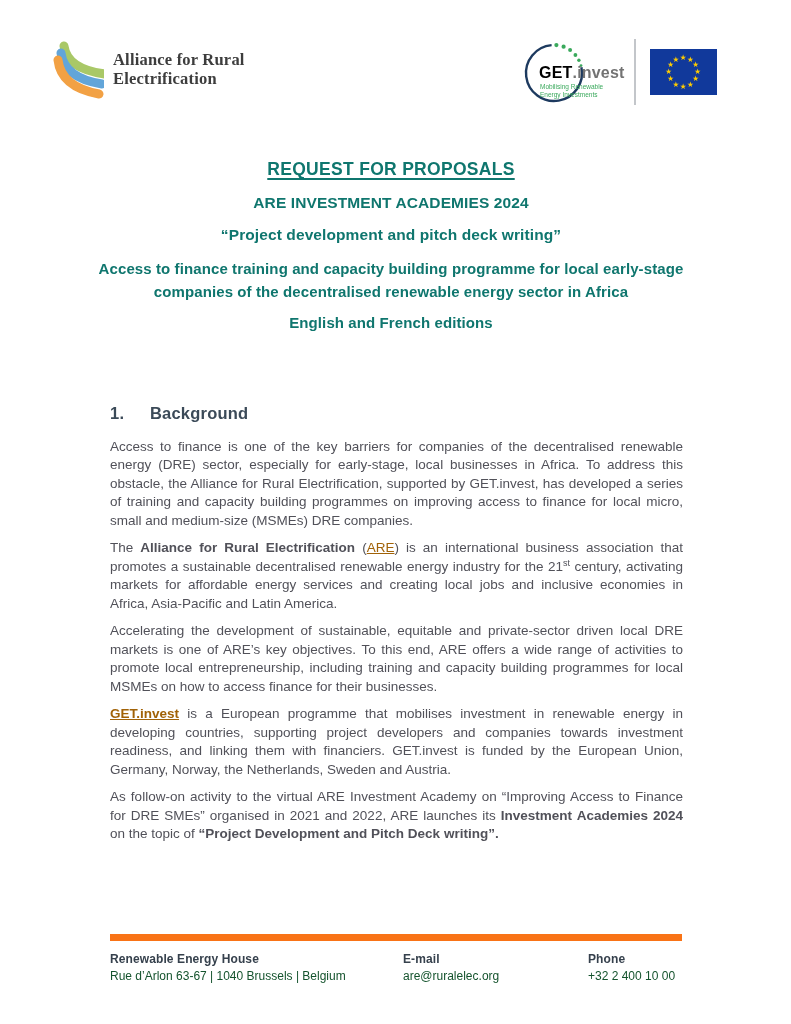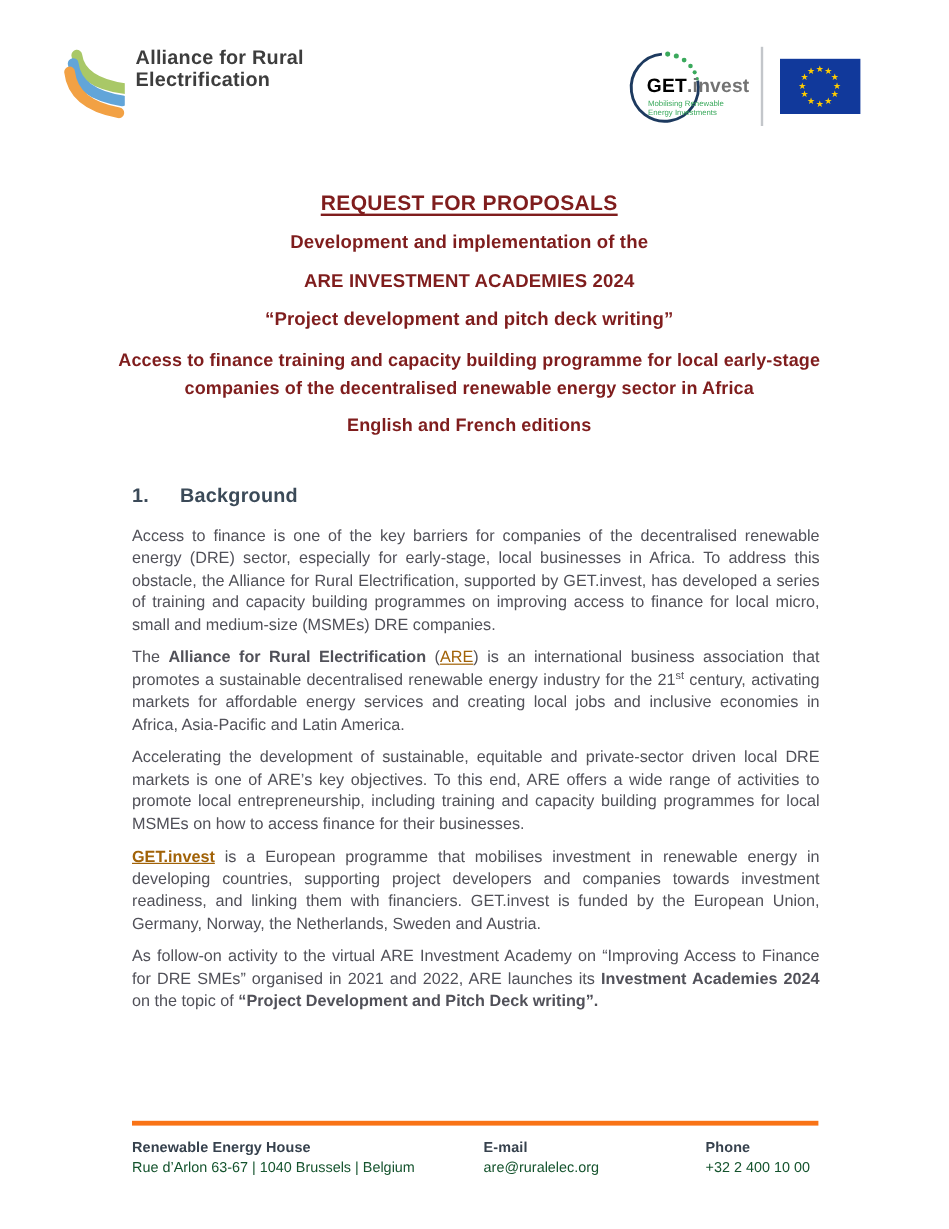--- a/index.html
+++ b/index.html
@@ -10,21 +10,21 @@
     height: 1024px;
     background: #ffffff;
     font-family: "Liberation Sans", sans-serif;
     overflow: hidden;
     margin: 0 auto;
   }
 
   
   .header { position: absolute; top: 33px; left: 48px; right: 48px; height: 80px; }
 
-  .are-logo { position: absolute; left: 0; top: 6px; display: flex; align-items: flex-start; }
+  .are-logo { position: absolute; left: 0; top: 6px; display: flex; align-items: center; font-family: Liberation Serif, serif; }
   .are-logo svg { display: block; }
   .are-logo-text {
     margin-left: 9px;
     font-weight: bold;
     font-size: 16.5px;
     line-height: 1.18;
     color: #3d3d3d;
     letter-spacing: 0.2px;
   }
 
@@ -42,21 +42,21 @@
   .eu-flag { position: relative; width: 67px; height: 46px; background: #11399b; }
   .eu-star { position: absolute; color: #ffcc00; font-size: 7.5px; line-height: 1; }
 
   
   .title-block {
     position: absolute;
     top: 159px;
     left: 81px;
     right: 90px;
     text-align: center;
-    color: #7f1d1d;
+    color: #0f766e;
   }
   .main-title {
     font-size: 17.5px;
     font-weight: bold;
     letter-spacing: 0.3px;
     text-decoration: underline;
     text-underline-offset: 3px;
     text-decoration-thickness: 2px;
     margin-bottom: 14px;
   }
@@ -92,21 +92,21 @@
   .body-text .b { font-weight: bold; }
   .body-text a.link { color: #a16207; text-decoration: underline; }
   .body-text sup { font-size: 9px; vertical-align: super; line-height: 0; }
 
   
   .footer {
     position: absolute;
     left: 110px;
     top: 934px;
     width: 572px;
-    border-top: 4px solid #f97316;
+    border-top: 7px solid #f97316;
     padding-top: 11px;
     display: flex;
     font-size: 12px;
   }
   .footer .col1 { width: 293px; }
   .footer .col2 { width: 185px; }
   .footer .col3 { flex: 1; }
   .footer .label { font-weight: bold; color: #36414d; margin-bottom: 3px; letter-spacing: 0.1px; }
   .footer .value { color: #14532d; }
 </style>
@@ -163,21 +163,20 @@
           <span class="eu-star" style="left: 17.1426px; top: 26.45px;">★</span>
           <span class="eu-star" style="left: 15.2px; top: 19.2px;">★</span>
           <span class="eu-star" style="left: 17.1426px; top: 11.95px;">★</span>
           <span class="eu-star" style="left: 22.45px; top: 6.64263px;">★</span>
         </div>
     </div>
   </div>
 
   <div class="title-block">
     <h1 class="main-title">REQUEST FOR PROPOSALS</h1>
-    <p class="sub">Development and implementation of the</p>
     <p class="sub">ARE INVESTMENT ACADEMIES 2024</p>
     <p class="sub">“Project development and pitch deck writing”</p>
     <p class="sub sub-long">Access to finance training and capacity building programme for local early-stage companies of the decentralised renewable energy sector in Africa</p>
     <p class="sub sub-last">English and French editions</p>
   </div>
 
   <div class="section-heading">
     <span class="section-num">1.</span>
     <span>Background</span>
   </div>

